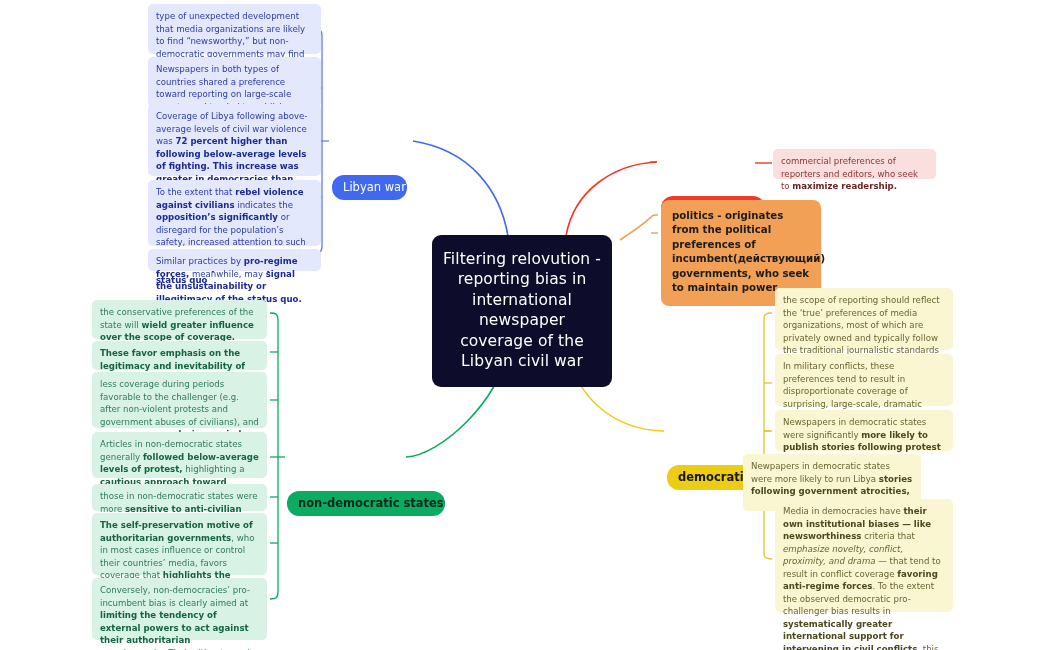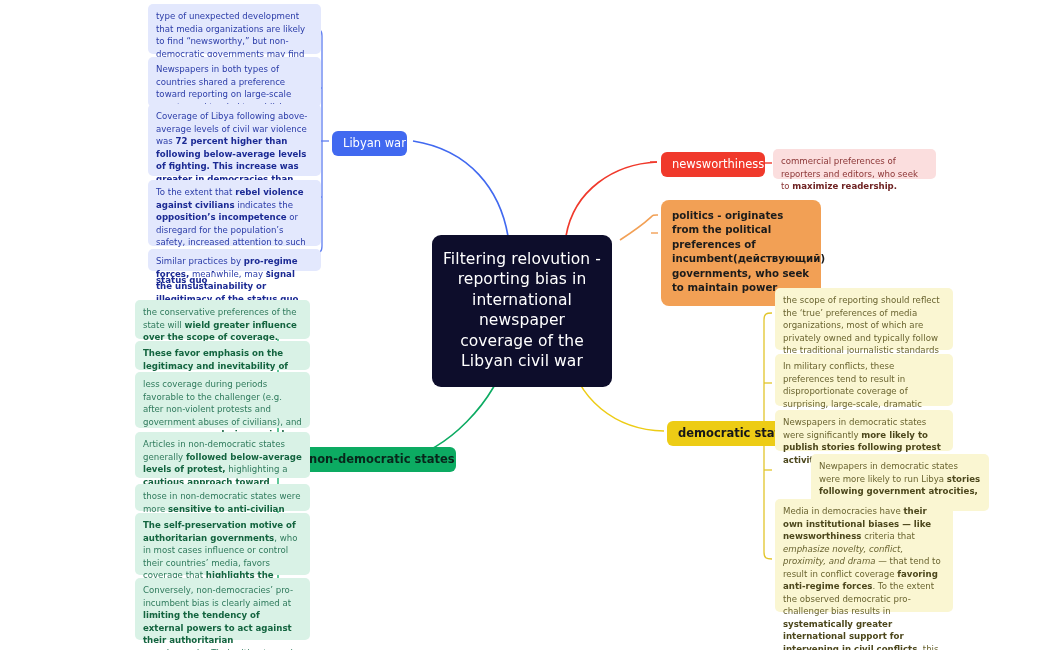--- a/index.html
+++ b/index.html
@@ -23,26 +23,27 @@
     text-align:center;
     font-size:15.5px;line-height:1.32;
     font-weight:400;
     letter-spacing:.1px;
     box-sizing:border-box;
   }
 
   
   .pill{
     position:absolute;
-    border-radius:6px;
+    border-radius:12px;
     padding:5px 1px 6px 11px;
     font-size:11.5px;
     font-weight:700;
     white-space:nowrap;
     box-sizing:border-box;
+    margin-top:44px;
   }
   .pill.blue{background:#4169f0;color:#ffffff;font-weight:400;font-size:11.5px;}
   .pill.red{background:#f0392b;color:#ffffff;font-weight:400;text-align:center;}
   .pill.yellow{background:#edcc15;color:#16161a;}
   .pill.green{background:#0cab62;color:#08261b;}
 
   
   .leaf{
     position:absolute;
     border-radius:5px;
@@ -58,21 +59,21 @@
   .leaf.blue b{color:#1b2a94;}
   .leaf.pink{background:#fbdede;color:#8c3636;}
   .leaf.pink b{color:#6e2222;}
   .leaf.orangebox{
     background:#f2a055;color:#1b1b1b;
     border-radius:8px;font-size:10.2px;line-height:1.42;font-weight:700;
     padding:9px 11px 10px 11px;
   }
   .leaf.cream{background:#faf6d2;color:#6a6430;}
   .leaf.cream b{color:#4c471c;}
-  .leaf.mint{background:#d9f2e6;color:#2f7a5c;margin-left:43px;}
+  .leaf.mint{background:#d9f2e6;color:#2f7a5c;}
   .leaf.mint b{color:#13643f;}
 </style>
 </head>
 <body>
 
 <div id="canvas">
 
   <svg class="wires" viewBox="0 0 1049 650">
 
     <path d="M 508 236 C 500 190 470 150 413 141" fill="none" stroke="#4169f0" stroke-width="1.6"></path>
@@ -119,40 +120,40 @@
 
   <div class="pill blue" style="left:332px;top:131px;">
     <span>Libyan war</span>
   </div>
   <div class="pill red" style="left:661px;top:152px;">
     <span>newsworthiness</span>
   </div>
   <div class="pill yellow" style="left:667px;top:421px;">
     <span>democratic states</span>
   </div>
-  <div class="pill green" style="left:298px;top:447px;">
+  <div class="pill green" style="left:287px;top:447px;">
     <span>non-democratic states</span>
   </div>
 
   <div class="leaf orangebox" style="left:661px;top:200px;width:160px;">
     <span>politics -  originates from the political preferences of incumbent(действующий) governments, who seek to maintain power.</span>
   </div>
 
   <div class="leaf blue" style="left:148px;top:4px;width:173px;height:50px;">   type of unexpected development that media organizations are likely to find “newsworthy,” but non-democratic governments may find threatening.</div>
   <div class="leaf blue" style="left:148px;top:57px;width:173px;height:50px;">Newspapers in both types of countries shared a preference toward reporting on large-scale events, and tended to publish stories following days of heavy fighting.</div>
   <div class="leaf blue" style="left:148px;top:104px;width:173px;height:72px;"> Coverage of Libya following above-average levels of civil war violence was <b>72 percent higher than following below-average levels of fighting. This increase was greater in democracies than non-democracies</b> — a 75 versus 60 percent gain — but the <b>response was in the same direction</b></div>
-  <div class="leaf blue" style="left:148px;top:180px;width:173px;height:66px;"> To the extent that <b>rebel violence against civilians</b> indicates the <b>opposition’s incompetence</b> or disregard for the population’s safety, increased attention to such incidents highlights <b>the preferability of stability and the status quo</b></div>
+  <div class="leaf blue" style="left:148px;top:180px;width:173px;height:66px;"> To the extent that <b>rebel violence against civilians</b> indicates the <b>opposition’s significantly</b> or disregard for the population’s safety, increased attention to such incidents highlights <b>the preferability of stability and the status quo</b></div>
   <div class="leaf blue" style="left:148px;top:249px;width:173px;height:22px;">Similar practices by <b>pro-regime forces,</b> meanwhile, may <b>signal the unsustainability or illegitimacy of the status quo.</b></div>
 
   <div class="leaf pink" style="left:773px;top:149px;width:163px;height:30px;">commercial preferences of reporters and editors, who seek to <b>maximize readership.</b></div>
 
   <div class="leaf cream" style="left:775px;top:288px;width:178px;height:62px;">the scope of reporting should reflect the ‘true’ preferences of media organizations, most of which are privately owned and typically follow the traditional journalistic standards of newsworthiness to maximize audience attention and revenue</div>
   <div class="leaf cream" style="left:775px;top:354px;width:178px;height:52px;"> In military conflicts, these preferences tend to result in disproportionate coverage of surprising, large-scale, dramatic developments that challenge the conventional wisdom and favour change over the status quo.</div>
   <div class="leaf cream" style="left:775px;top:410px;width:178px;height:41px;">Newspapers in democratic states were significantly <b>more likely to publish stories following protest activity</b></div>
-  <div class="leaf cream" style="left:811px;top:454px;width:178px;height:57px;">Newpapers in democratic states were more likely to run Libya <b>stories following government atrocities,</b></div>
+  <div class="leaf cream" style="left:743px;top:454px;width:178px;height:57px;">Newpapers in democratic states were more likely to run Libya <b>stories following government atrocities,</b></div>
   <div class="leaf cream" style="left:775px;top:499px;width:178px;height:113px;">Media in democracies have <b>their own institutional biases — like newsworthiness</b> criteria that <i>emphasize novelty, conflict, proximity, and drama</i> — that tend to result in conflict coverage <b>favoring anti-regime forces</b>. To the extent the observed democratic pro-challenger bias results in <b>systematically greater international support for intervening in civil conflicts</b>, this could raise the  thereby </div>
 
   <div class="leaf mint" style="left:92px;top:300px;width:175px;height:39px;">the conservative preferences of the state will <b>wield greater influence over the scope of coverage.</b></div>
   <div class="leaf mint" style="left:92px;top:341px;width:175px;height:29px;"><b>These favor emphasis on the legitimacy and inevitability of the prevailing order</b></div>
   <div class="leaf mint" style="left:92px;top:372px;width:175px;height:56px;">less coverage during periods favorable to the challenger (e.g. after non-violent protests and government abuses of civilians), and <b>more coverage during periods favorable to the incumbent</b> (e.g. after <b>civilian victimization by rebels)</b></div>
   <div class="leaf mint" style="left:92px;top:432px;width:175px;height:46px;">Articles in non-democratic states generally <b>followed below-average levels of protest,</b> highlighting a <b>cautious approach toward expressions of collective action.</b></div>
   <div class="leaf mint" style="left:92px;top:484px;width:175px;height:27px;">those in non-democratic states were more <b>sensitive to anti-civilian violence by rebels.</b></div>
   <div class="leaf mint" style="left:92px;top:513px;width:175px;height:62px;"><b>The self-preservation motive of authoritarian governments</b>, who in most cases influence or control their countries’ media, favors coverage that <b>highlights the legitimacy and inevitability of the status quo.</b></div>
   <div class="leaf mint" style="left:92px;top:578px;width:175px;height:62px;">Conversely, non-democracies’ pro-incumbent bias is clearly aimed at <b>limiting the tendency of external powers to act against their authoritarian counterparts</b>. Their ultimate goal presumably is to </div>
 

